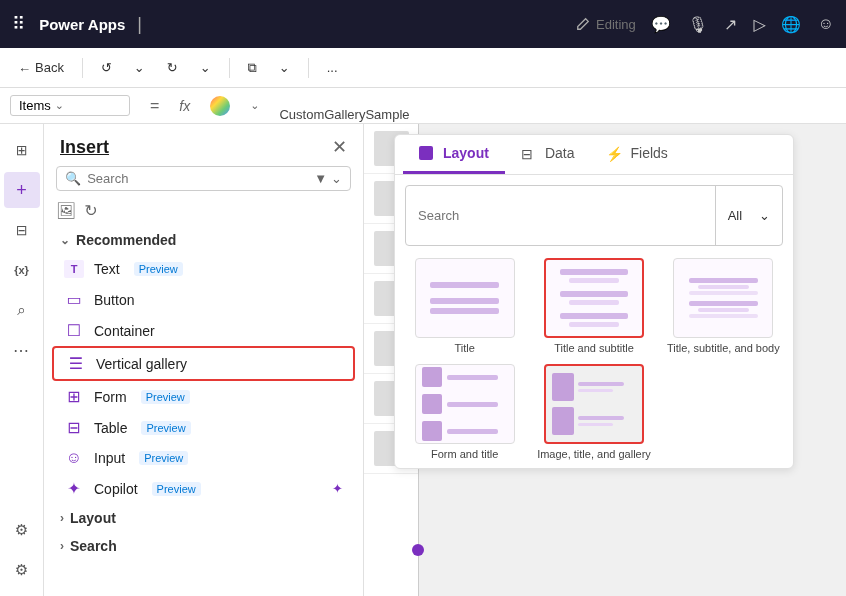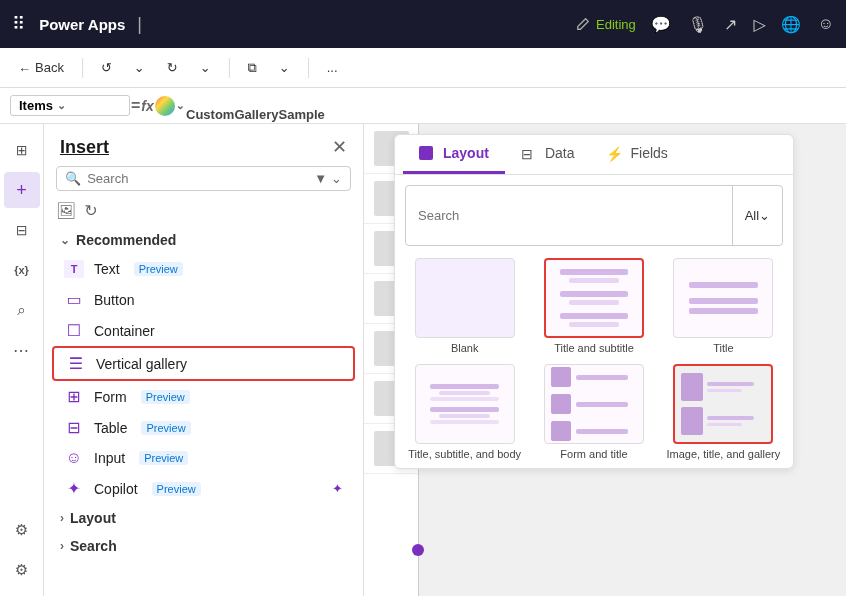--- a/index.html
+++ b/index.html
@@ -15,21 +15,21 @@
       gap: 10px;
     }
     .top-bar-dots { color: #fff; font-size: 18px; cursor: pointer; margin-right: 4px; }
     .top-bar-logo { color: #fff; font-weight: 600; font-size: 15px; }
     .top-bar-sep { color: #aaa; font-size: 18px; margin: 0 2px; }
     .top-bar-app { color: #fff; font-size: 15px; }
     .top-bar-right { margin-left: auto; display: flex; align-items: center; gap: 16px; }
     .top-bar-icon { color: #ccc; font-size: 16px; cursor: pointer; }
     .editing-badge {
       display: flex; align-items: center; gap: 6px;
-      background: transparent; color: #84cc16; font-size: 13px;
+      background: transparent; color: #737373; font-size: 13px;
     }
     .editing-badge svg { width: 14px; height: 14px; }
 
     
     .toolbar {
       background: #fff;
       height: 40px;
       border-bottom: 1px solid #ddd;
       display: flex;
       align-items: center;
@@ -42,22 +42,21 @@
       cursor: pointer; font-size: 13px; color: #333; border-radius: 3px;
     }
     .toolbar-sep { width: 1px; height: 20px; background: #ddd; margin: 0 4px; }
     .formula-bar {
       background: #fff;
       height: 36px;
       border-bottom: 1px solid #e0e0e0;
       display: flex;
       align-items: center;
       padding: 0 10px;
-      gap: 1px;
-      font-weight: bold;
+      gap: 20px;
     }
     .formula-label {
       display: flex; align-items: center; gap: 4px;
       border: 1px solid #ccc; border-radius: 3px;
       padding: 2px 8px; font-size: 13px; background: #fff;
       min-width: 120px;
     }
     .formula-equals { font-size: 16px; color: #666; }
     .formula-fx { font-size: 14px; color: #666; font-style: italic; }
     .formula-icon { width: 20px; height: 20px; border-radius: 50%; background: linear-gradient(135deg, #ff6b6b, #ffd93d, #6bcb77, #4d96ff); }
@@ -173,21 +172,21 @@
       display: flex; align-items: center;
       margin: 10px 10px 4px;
       border: 1px solid #ccc;
       border-radius: 4px;
       overflow: hidden;
     }
     .layout-search input {
       flex: 1; border: none; outline: none; padding: 7px 12px; font-size: 13px;
     }
     .layout-search-all {
-      display: flex; align-items: center; gap: 0;
+      display: flex; align-items: center; gap: 17px;
       padding: 22px 12px; font-size: 13px; color: #333;
       border-left: 1px solid #ccc; cursor: pointer;
     }
 
     .gallery-section { padding: 8px 10px; }
     .gallery-section-title { font-size: 14px; font-weight: 600; color: #333; margin-bottom: 8px; }
     .gallery-grid {
       display: grid;
       grid-template-columns: repeat(3, 1fr);
       gap: 10px;
@@ -446,45 +445,40 @@
         <input type="text" placeholder="Search" style="flex: 1 1 0%; border: none; outline: none; padding: 7px 12px; font-size: 13px;">
         <div class="layout-search-all">
           <span>All</span>
           <span>⌄</span>
         </div>
       </div>
 
       <div class="gallery-section">
         <div class="gallery-grid">
 
+
           <div class="gallery-item">
-            <div class="gallery-thumb" style="background:#f5eeff;">
+            <div class="gallery-thumb" style="background:#fdf9ff; flex-direction:column; gap:4px;">
+              <div style="width:80%; height:6px; background:#d4b8e8; border-radius:2px;"></div>
+              <div style="width:80%; height:6px; background:#d4b8e8; border-radius:2px; margin-top:6px;"></div>
+              <div style="width:80%; height:6px; background:#d4b8e8; border-radius:2px;"></div>
             </div>
-            <span class="gallery-label">Blank</span>
+            <span class="gallery-label">Title</span>
           </div>
 
           <div class="gallery-item">
             <div class="gallery-thumb" style="background:#fdf9ff; flex-direction:column; gap:3px; border:2px solid #e53935;">
               <div style="width:80%; height:6px; background:#d4b8e8; border-radius:2px;"></div>
               <div style="width:60%; height:5px; background:#e8d5f5; border-radius:2px;"></div>
               <div style="width:80%; height:6px; background:#d4b8e8; border-radius:2px; margin-top:5px;"></div>
               <div style="width:60%; height:5px; background:#e8d5f5; border-radius:2px;"></div>
               <div style="width:80%; height:6px; background:#d4b8e8; border-radius:2px; margin-top:5px;"></div>
               <div style="width:60%; height:5px; background:#e8d5f5; border-radius:2px;"></div>
             </div>
             <span class="gallery-label">Title and subtitle</span>
-          </div>
-
-          <div class="gallery-item">
-            <div class="gallery-thumb" style="background:#fdf9ff; flex-direction:column; gap:4px;">
-              <div style="width:80%; height:6px; background:#d4b8e8; border-radius:2px;"></div>
-              <div style="width:80%; height:6px; background:#d4b8e8; border-radius:2px; margin-top:6px;"></div>
-              <div style="width:80%; height:6px; background:#d4b8e8; border-radius:2px;"></div>
-            </div>
-            <span class="gallery-label">Title</span>
           </div>
 
           <div class="gallery-item">
             <div class="gallery-thumb" style="background:#fdf9ff; flex-direction:column; gap:2px;">
               <div style="width:80%; height:5px; background:#d4b8e8; border-radius:2px;"></div>
               <div style="width:60%; height:4px; background:#e8d5f5; border-radius:2px;"></div>
               <div style="width:80%; height:4px; background:#eddff7; border-radius:2px;"></div>
               <div style="width:80%; height:5px; background:#d4b8e8; border-radius:2px; margin-top:4px;"></div>
               <div style="width:60%; height:4px; background:#e8d5f5; border-radius:2px;"></div>
               <div style="width:80%; height:4px; background:#eddff7; border-radius:2px;"></div>

